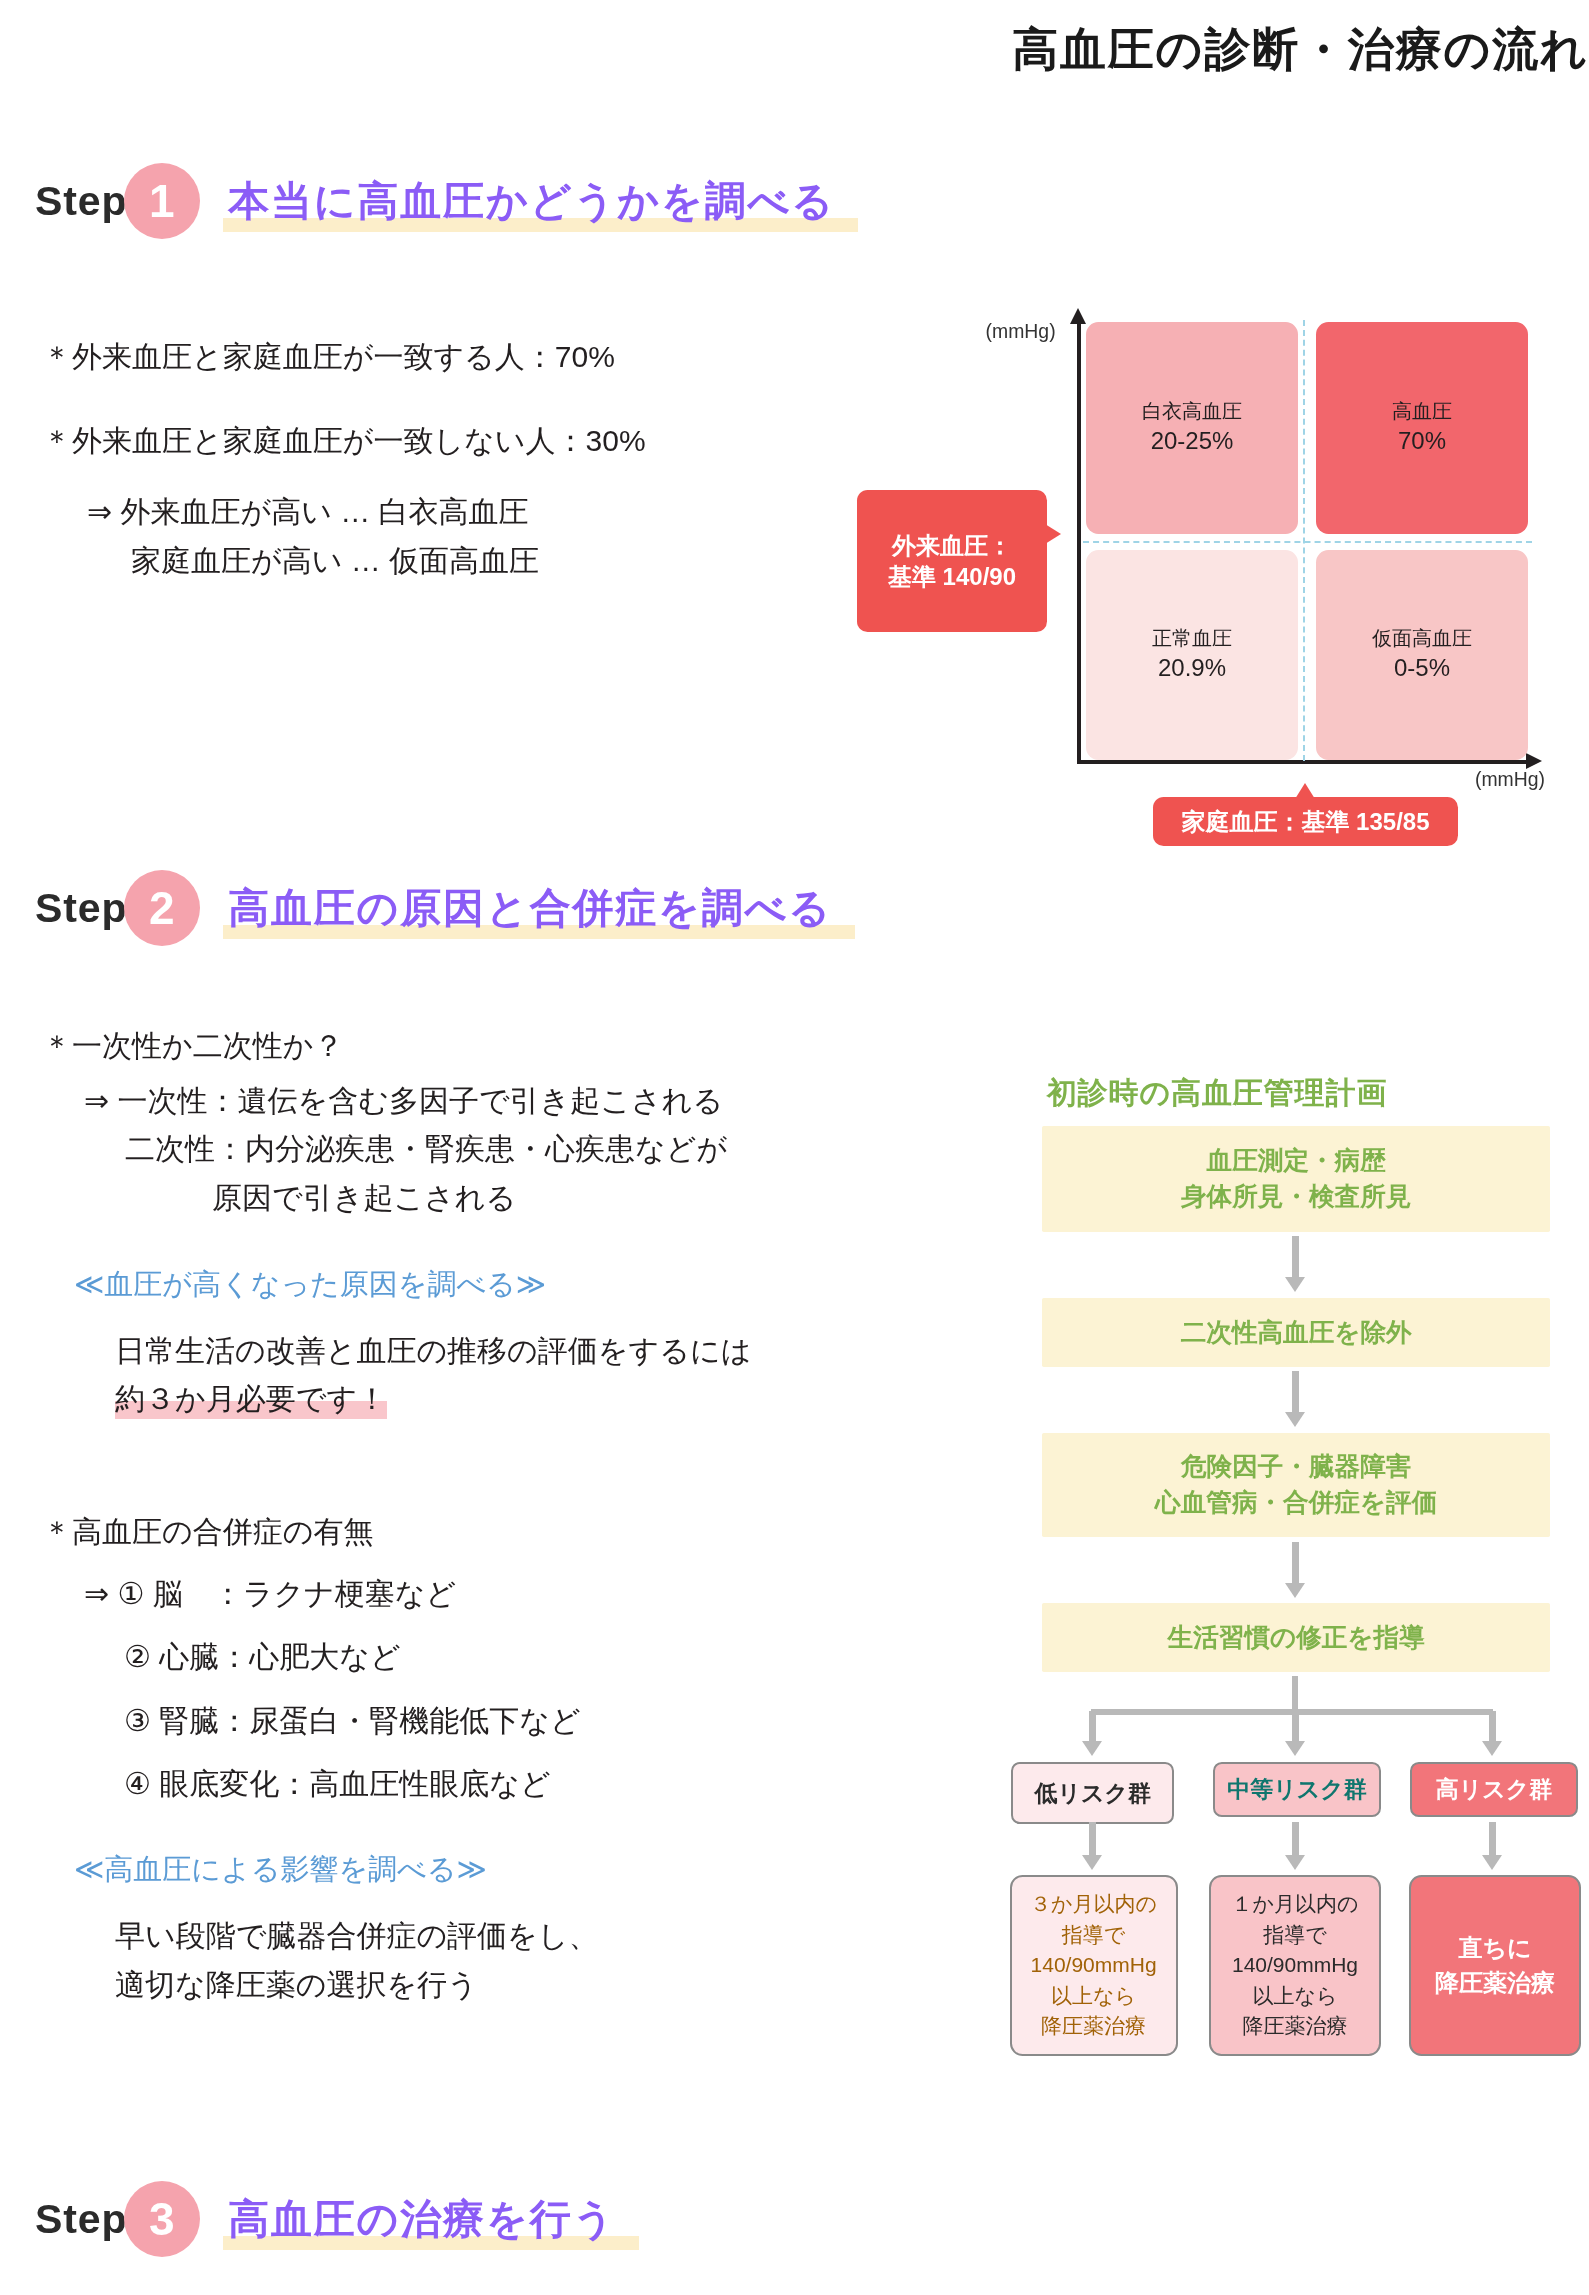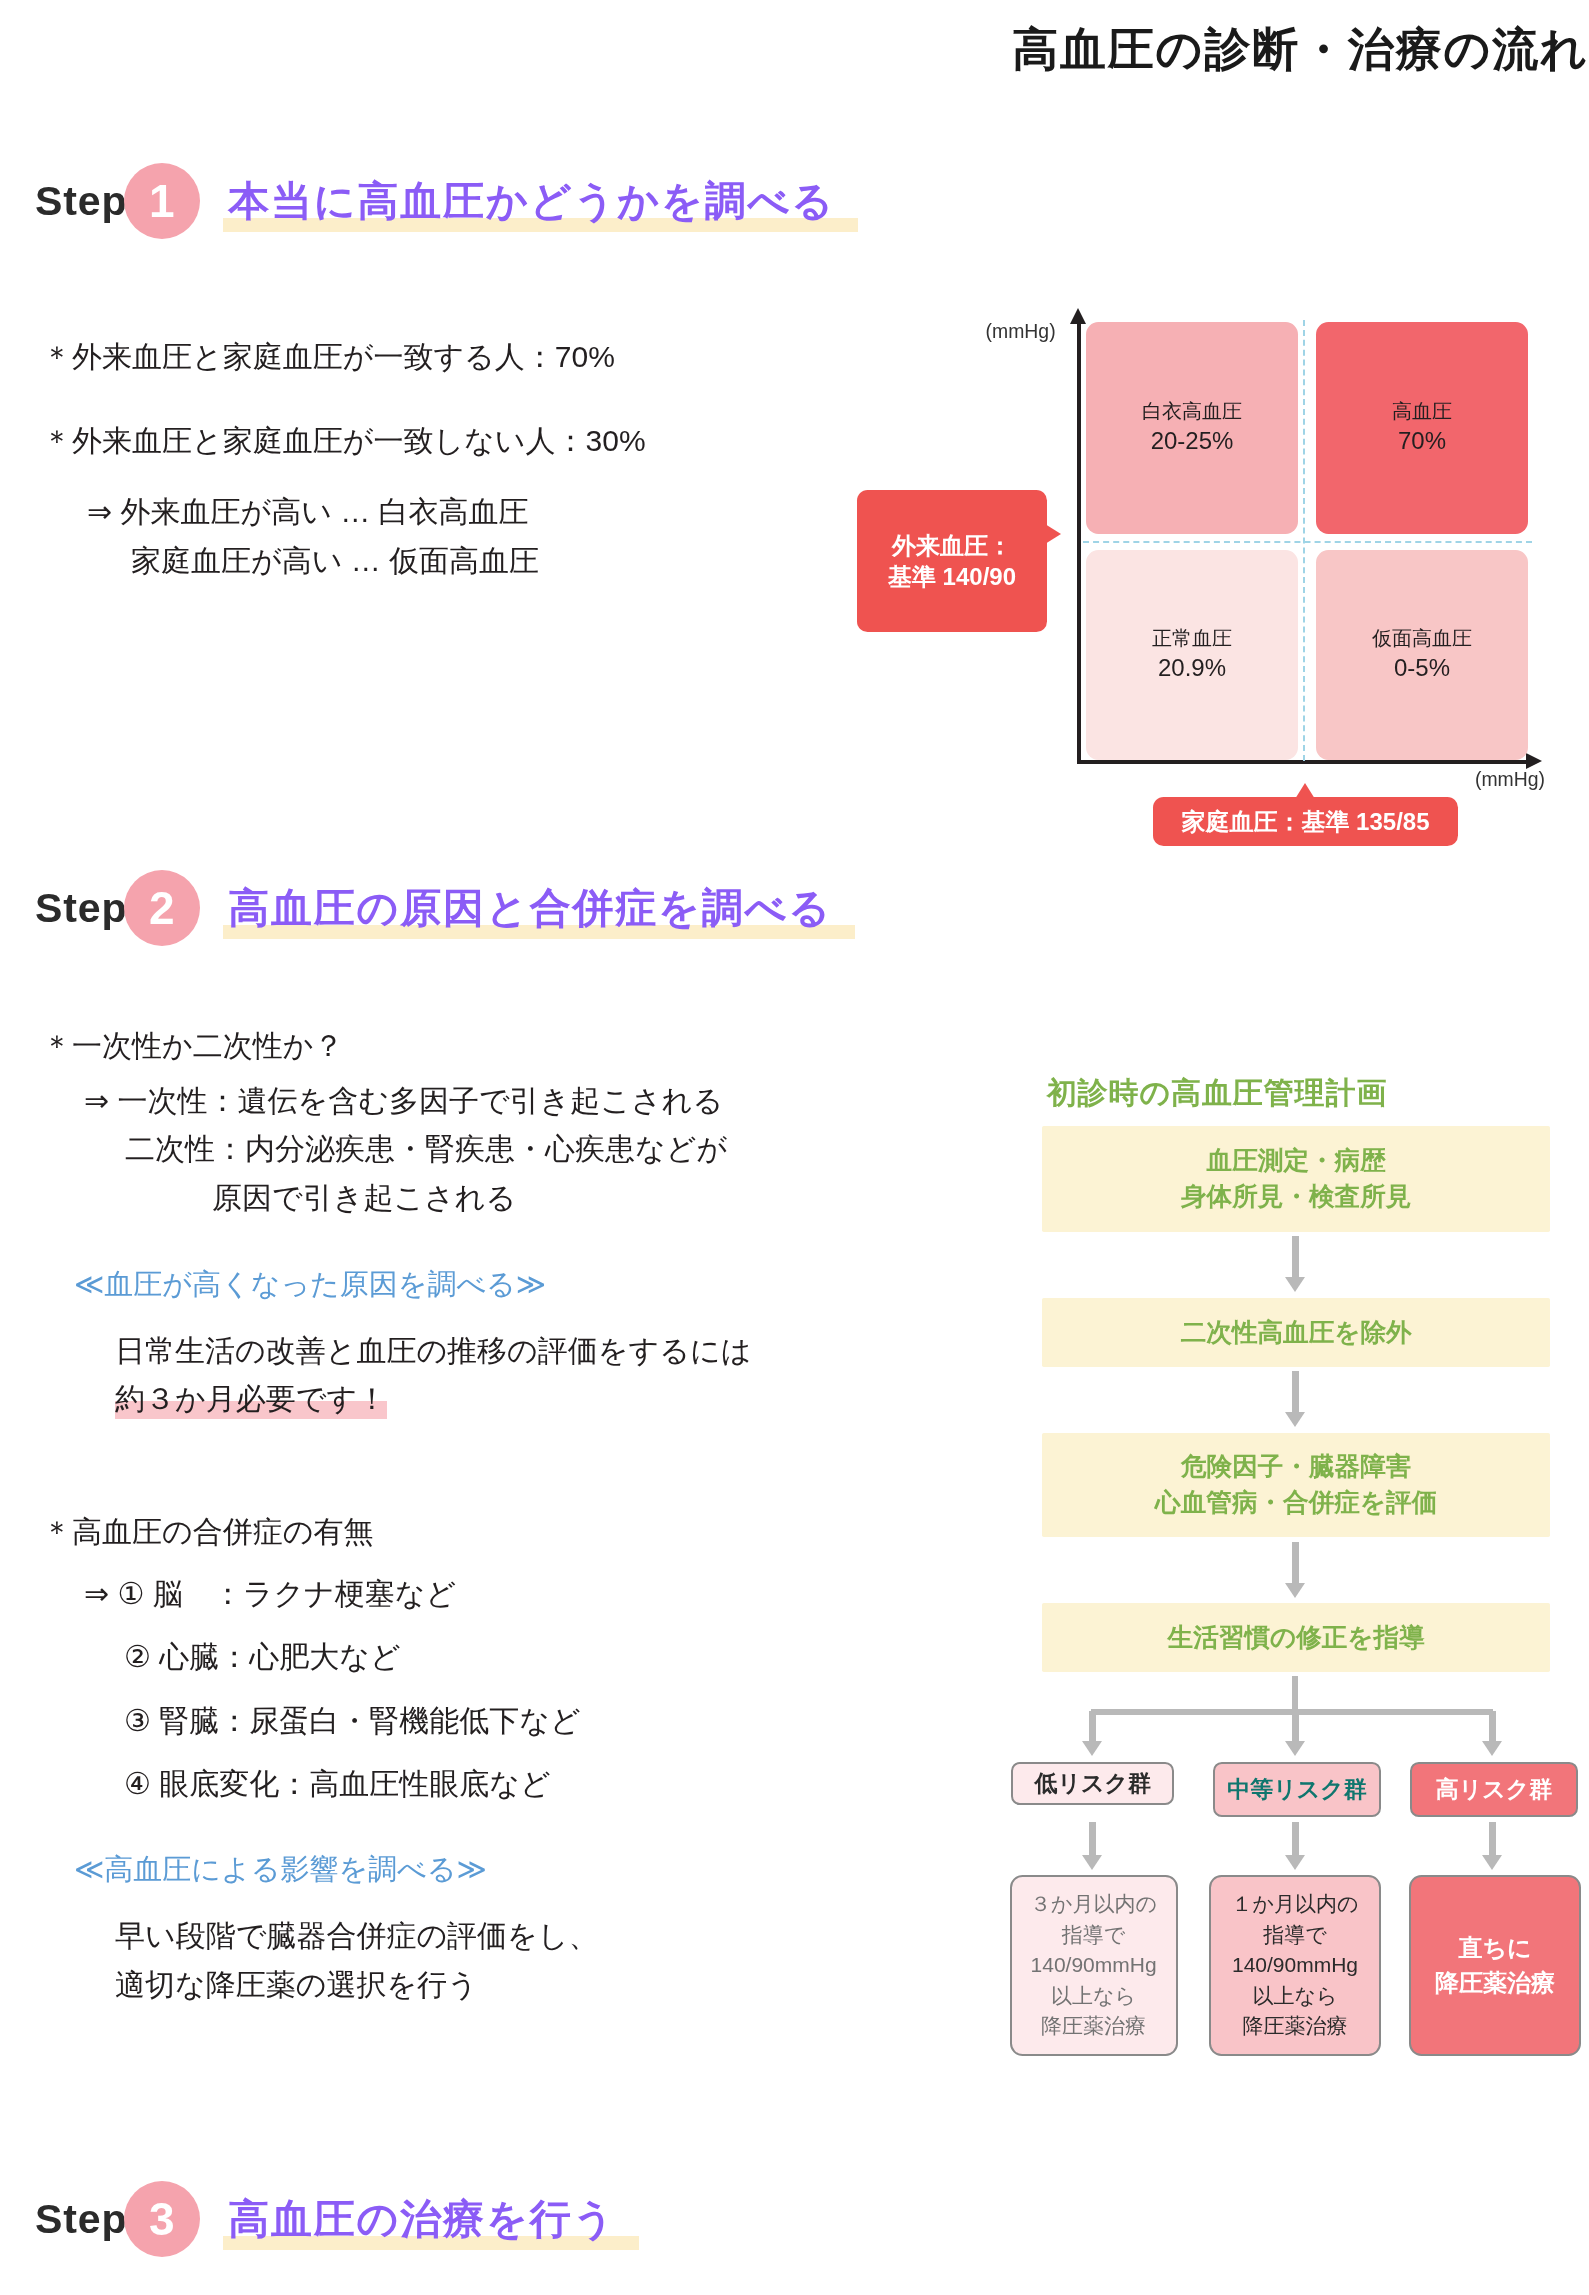--- a/index.html
+++ b/index.html
@@ -176,21 +176,21 @@
   .treat-box {
     position: absolute;
     border-radius: 12.4px;
     border: 2.6px solid #8a8a8a;
     font-size: 21px;
     text-align: center;
     display: flex; align-items: center; justify-content: center;
     line-height: 1.45;
     white-space: pre-line;
   }
-  .treat-low { background: #fdeaec; color: #737373; }
+  .treat-low { background: #fdeaec; color: #a16207; }
   .treat-mid { background: #f9c4c8; color: #2b2b2b; }
   .treat-high { background: #f2757a; color: #ffffff; font-size: 24px; font-weight: 600;}
 </style>
 </head>
 <body>
 
 <div class="page-title">高血圧の診断・治療の流れ</div>
 
 <div class="step-header" style="left:35px; top:163px;">
   <span class="step-word">Step</span>
@@ -292,21 +292,21 @@
   <div class="v-arrow" style="left:263px; top:469px; height:42px;"></div>
 
   <div class="flow-box" style="left:13.2px; top:530px; width:508px; height:69px;">生活習慣の修正を指導</div>
 
   <div class="v-line" style="left:263px; top:603px; height:35px;"></div>
   <div class="h-line" style="left:62px; top:636px; width:402px;"></div>
   <div class="v-arrow" style="left:60px; top:638px; height:31px;"></div>
   <div class="v-arrow" style="left:263px; top:638px; height:31px;"></div>
   <div class="v-arrow" style="left:460px; top:638px; height:31px;"></div>
 
-  <div class="risk-box risk-low" style="left:-17.7px; top:689px; width:163px; height:43px;">低リスク群</div>
+  <div class="risk-box risk-low" style="left:-17.7px; top:689px; width:163px; height:62px;">低リスク群</div>
   <div class="risk-box risk-mid" style="left:184px; top:689px; width:168px; height:55px;">中等リスク群</div>
   <div class="risk-box risk-high" style="left:381px; top:689px; width:168px; height:55px;">高リスク群</div>
 
   <div class="v-arrow" style="left:60px; top:749px; height:34px;"></div>
   <div class="v-arrow" style="left:263px; top:749px; height:34px;"></div>
   <div class="v-arrow" style="left:460px; top:749px; height:34px;"></div>
 
   <div class="treat-box treat-low" style="left:-19.4px; top:802px; width:168px; height:181px;">３か月以内の
 指導で
 140/90mmHg

